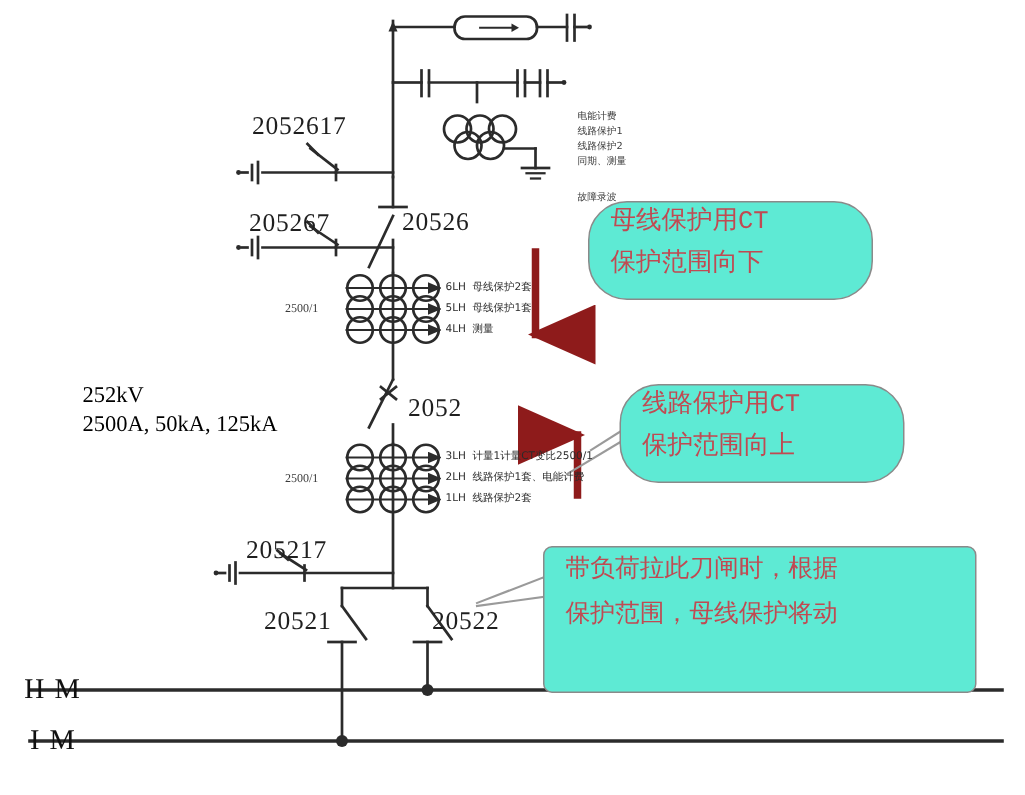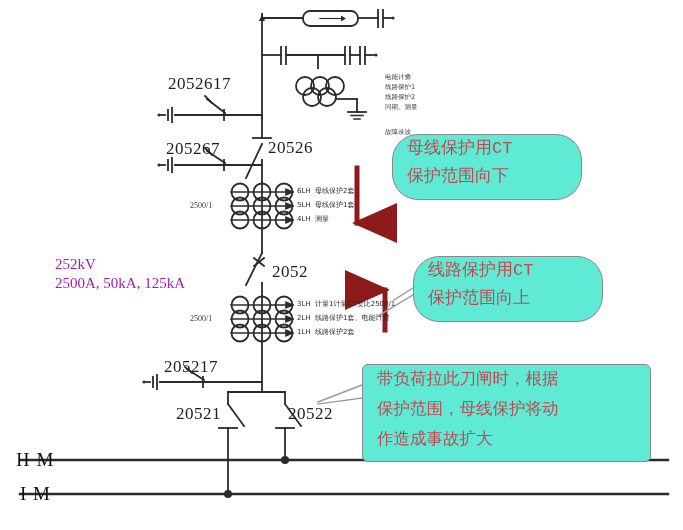--- a/index.html
+++ b/index.html
@@ -33,21 +33,21 @@
   .label-serif {
     font-family: "Liberation Serif", serif;
     font-size: 17px;
     color: #1f1f1f;
     letter-spacing: 0.5px;
     text-align: right;
   }
   .label-spec {
     font-family: "Liberation Serif", serif;
     font-size: 15px;
-    color: #a21caf;
+    color: #000000;
     line-height: 19px;
   }
   .label-bus {
     font-family: "Liberation Serif", serif;
     font-size: 19px;
     color: #111111;
     letter-spacing: 1px;
   }
   .ct-ratio {
     font-family: "Liberation Serif", serif;
@@ -364,16 +364,15 @@
   </div>
 
   <div class="callout" id="callout-line-ct">
     <span>线路保护用CT</span>
     <span>保护范围向上</span>
   </div>
 
   <div class="callout" id="callout-warning">
     <span>带负荷拉此刀闸时，根据</span>
     <span>保护范围，母线保护将动</span>
-    <span>作造成事故扩大</span>
   </div>
 
 </div>
 
 </body></html>

